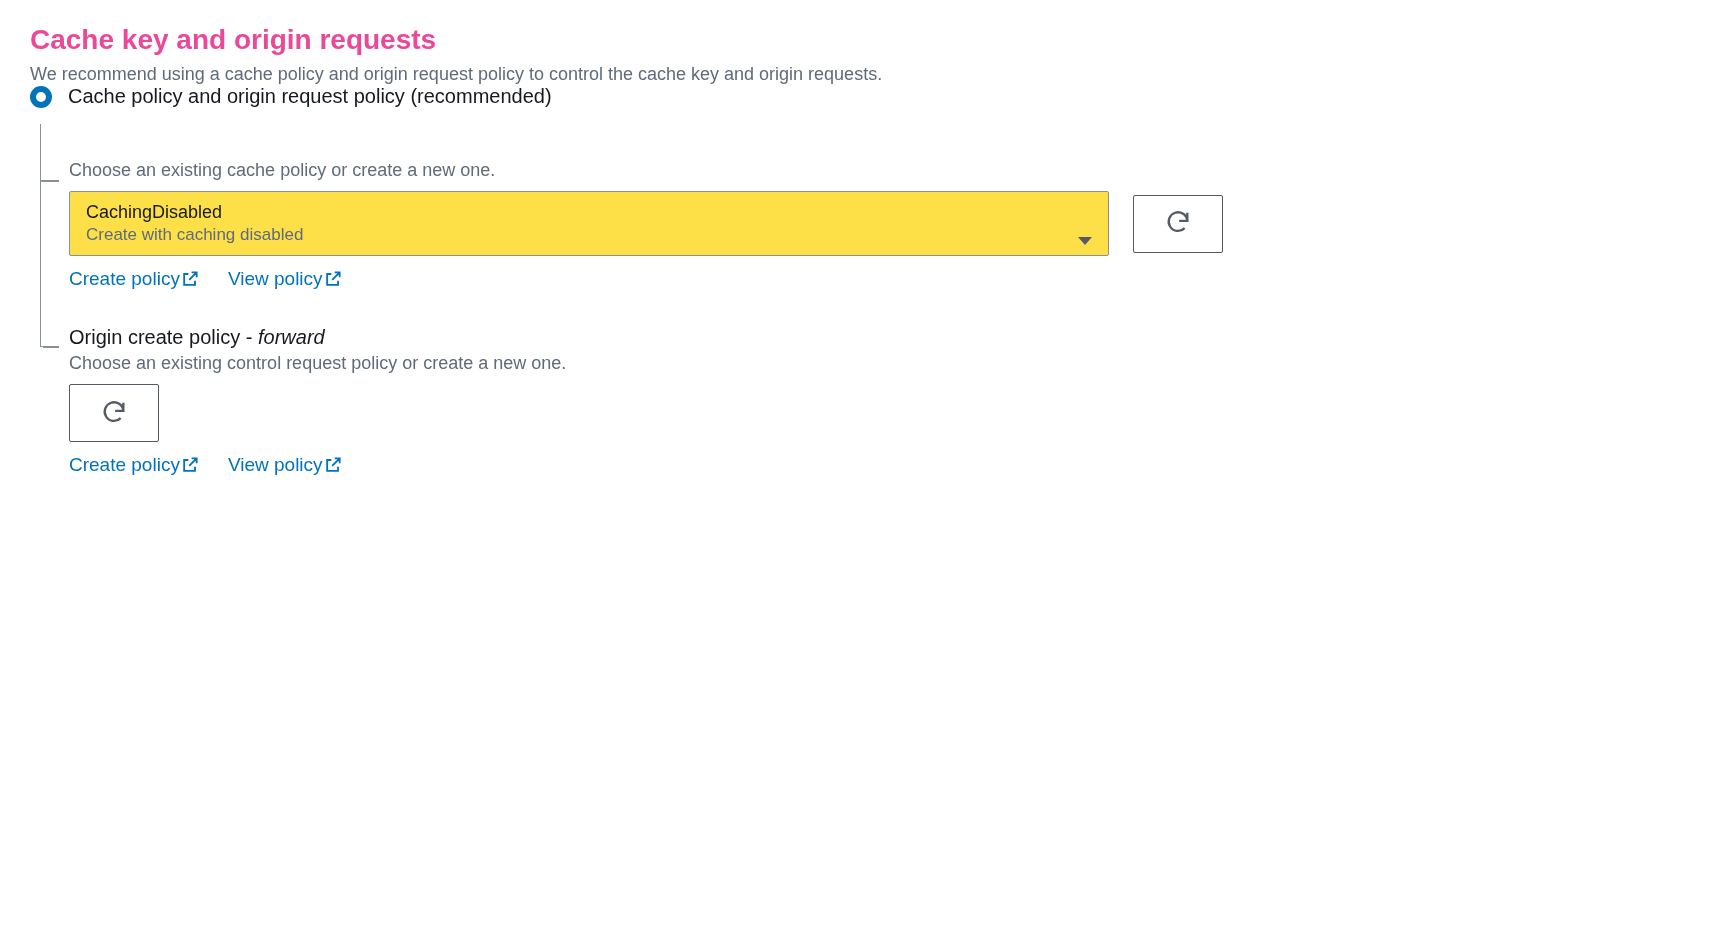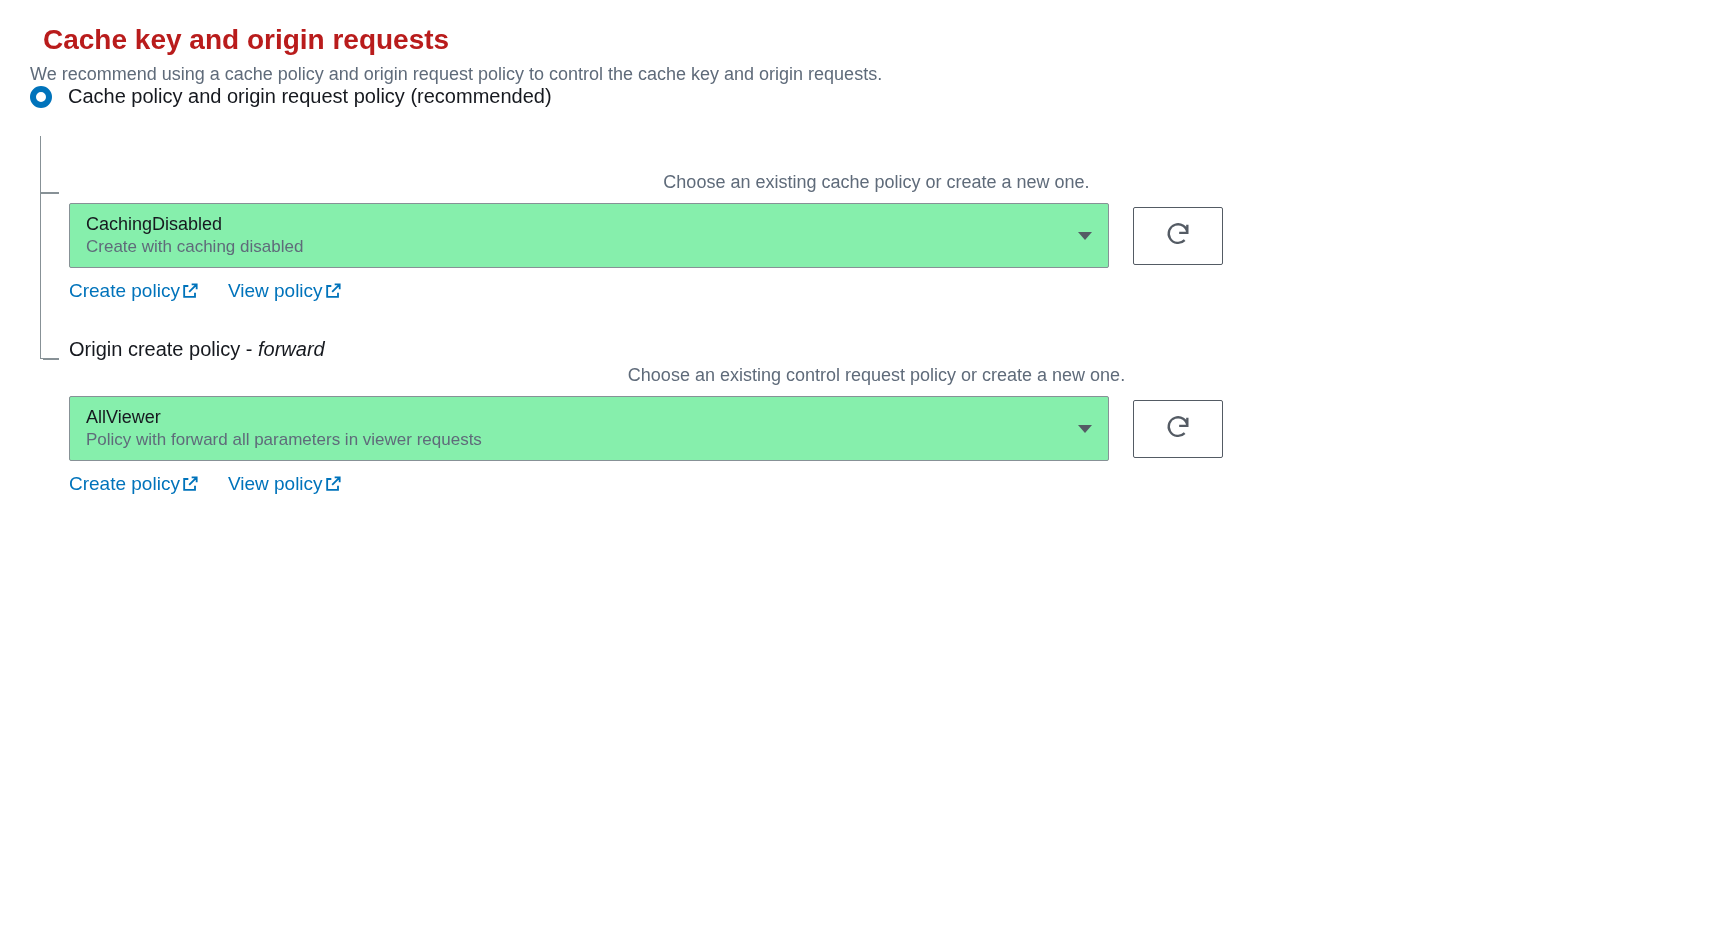--- a/index.html
+++ b/index.html
@@ -9,30 +9,29 @@
     }
     body {
       font-family: "Amazon Ember", "Helvetica Neue", Helvetica, Arial, sans-serif;
       color: #16191f;
       padding: 24px 30px;
       font-size: 16px;
     }
     .section-heading {
       font-size: 28px;
       font-weight: 700;
-      color: #b91c1c;
+      color: #ec4899;
       margin-bottom: 8px;
-      margin-left: 13px;
     }
     .section-description {
       font-size: 18px;
       color: #5f6b7a;
     }
     .radio-group {
-      margin-bottom: 32px;
+      margin-bottom: 20px;
     }
     .radio-option {
       display: flex;
       align-items: center;
       margin-bottom: 18px;
       cursor: pointer;
     }
     .radio-circle {
       width: 22px;
       height: 22px;
@@ -79,37 +78,36 @@
       margin-bottom: 4px;
     }
     .field-label .optional {
       font-style: italic;
       font-weight: 400;
     }
     .field-description {
       font-size: 18px;
       color: #5f6b7a;
       margin-bottom: 10px;
-      text-align: center;
     }
     .select-row {
       display: flex;
       align-items: center;
       gap: 24px;
     }
     .select-box {
       width: 1040px;
       border: 1.5px solid #879196;
       border-radius: 2px;
       padding: 10px 16px;
       display: flex;
-      align-items: center;
+      align-items: flex-end;
       justify-content: space-between;
       cursor: pointer;
-      background: #86efac;
+      background: #fde047;
     }
     .select-content {
       display: flex;
       flex-direction: column;
     }
     .select-value {
       font-size: 18px;
       color: #16191f;
     }
     .select-subtext {
@@ -229,27 +227,20 @@
       </div>
     </div>
 
     <div class="tree-item" style="position:relative;">
       <div class="tree-end-mask"></div>
       <div class="field-label">
         <span>Origin create policy </span><span>- </span><span class="optional">forward</span>
       </div>
       <div class="field-description">Choose an existing control request policy or create a new one.</div>
       <div class="select-row">
-        <div class="select-box">
-          <div class="select-content">
-            <span class="select-value">AllViewer</span>
-            <span class="select-subtext">Policy with forward all parameters in viewer requests</span>
-          </div>
-          <span class="caret-down"></span>
-        </div>
         <button class="refresh-button">
           <span>
             <svg viewBox="0 0 24 24">
                 <path d="M20 11a8 8 0 1 0-2.3 6.3M20 4v7h-7"></path>
               </svg>
           </span>
         </button>
       </div>
       <div class="link-row">
         <a class="link">

